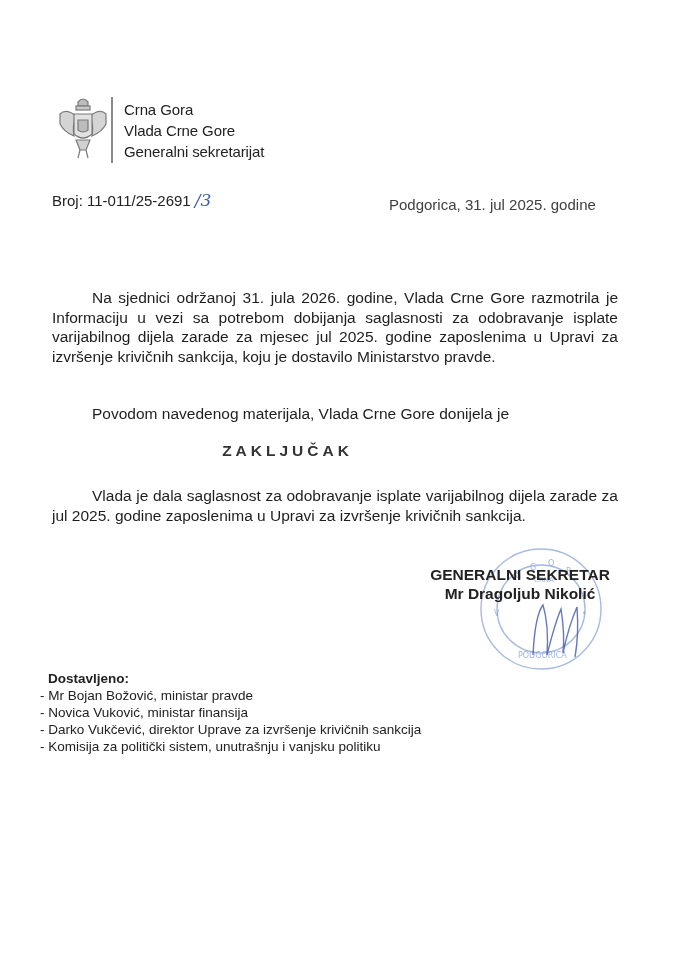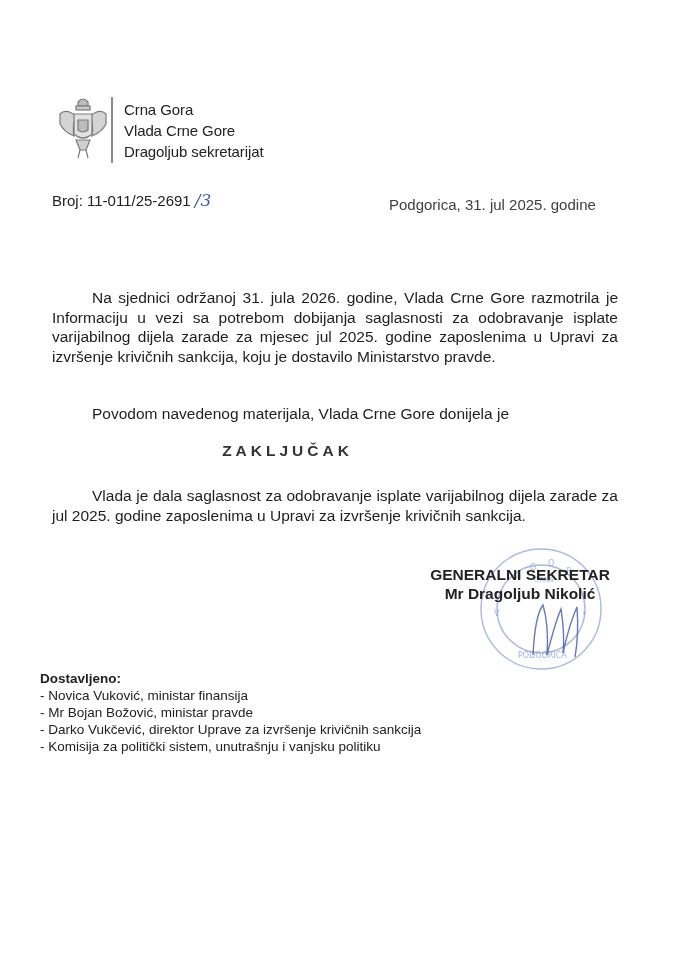--- a/index.html
+++ b/index.html
@@ -23,21 +23,21 @@
     .p1 b { font-weight: normal; }
     .p2 { top: 404px; }
     .p2 .indent { display: inline-block; width: 40px; }
     .title { left: 0; width: 575px; top: 442px; text-align: center; font-size: 15.5px; font-weight: bold; letter-spacing: 4px; color: #333; }
     .p3 { top: 486px; }
     .p3 .indent { display: inline-block; width: 40px; }
     .sig { left: 410px; top: 565px; width: 220px; text-align: center; font-size: 15.5px; font-weight: bold; line-height: 19px; color: #222; z-index: 2; position: absolute; }
     .stamp { left: 478px; top: 546px; width: 126px; height: 126px; z-index: 1; }
     .handsig { left: 525px; top: 595px; width: 70px; height: 70px; z-index: 3; }
     .dist { left: 40px; top: 670px; font-size: 13.5px; line-height: 17px; color: #222; }
-    .dist .dist-title { font-weight: bold; }
+    .dist .dist-title { font-weight: bold; margin-left: 8px; }
   </style>
 </head>
 <body>
 
 <div class="abs header-crest">
   <svg viewBox="0 0 54 66" width="54" height="66">
     <g fill="none" stroke="#7a7a7a" stroke-width="1.2">
       <path d="M22 6 Q27 0 32 6 L32 10 L22 10 Z" fill="#bdbdbd"></path>
       <rect x="20" y="10" width="14" height="4" fill="#c9c9c9"></rect>
       <path d="M4 18 Q10 12 20 20 Q16 30 18 40 Q8 36 4 28 Z" fill="#d4d4d4"></path>
@@ -46,21 +46,21 @@
       <path d="M22 24 L32 24 L32 34 Q27 38 22 34 Z" fill="#bcbcbc"></path>
       <path d="M20 44 L34 44 L30 54 L24 54 Z" fill="#d0d0d0"></path>
       <path d="M24 54 L22 62 M30 54 L32 62"></path>
     </g>
   </svg>
 </div>
 <div class="abs header-rule"></div>
 <div class="abs header-lines">
   <div>Crna Gora</div>
   <div>Vlada Crne Gore</div>
-  <div>Dragoljub sekretarijat</div>
+  <div>Generalni sekretarijat</div>
 </div>
 
 <div class="abs ref">
   <span>Broj: 11-011/25-2691</span><span class="hand">/3</span>
 </div>
 <div class="abs place-date">Podgorica, 31. jul 2025. godine</div>
 
 <div class="abs para p1">
   <span class="indent"></span><span>Na sjednici održanoj 31. jula 2026. godine, Vlada Crne Gore razmotrila je </span><b>Informaciju u vezi sa potrebom dobijanja saglasnosti za odobravanje isplate varijabilnog dijela zarade za mjesec jul 2025. godine zaposlenima u Upravi za izvršenje krivičnih sankcija</b><span>, koju je dostavilo Ministarstvo pravde.</span>
 </div>
@@ -96,17 +96,17 @@
   <div>Mr Dragoljub Nikolić</div>
 </div>
 <div class="abs handsig">
   <svg viewBox="0 0 70 70" width="70" height="70">
     <path d="M8 60 Q10 20 18 10 Q24 30 22 60 Q30 28 36 14 Q40 40 38 58 Q44 30 52 12 Q54 40 50 62" fill="none" stroke="#4a62b0" stroke-width="1.4" opacity="0.85"></path>
   </svg>
 </div>
 
 <div class="abs dist">
   <div class="dist-title">Dostavljeno:</div>
+  <div>- Mr Bojan Božović, ministar pravde</div>
   <div>- Novica Vuković, ministar finansija</div>
-  <div>- Mr Bojan Božović, ministar pravde</div>
   <div>- Darko Vukčević, direktor Uprave za izvršenje krivičnih sankcija</div>
   <div>- Komisija za politički sistem, unutrašnju i vanjsku politiku</div>
 </div>
 
 </body></html>

